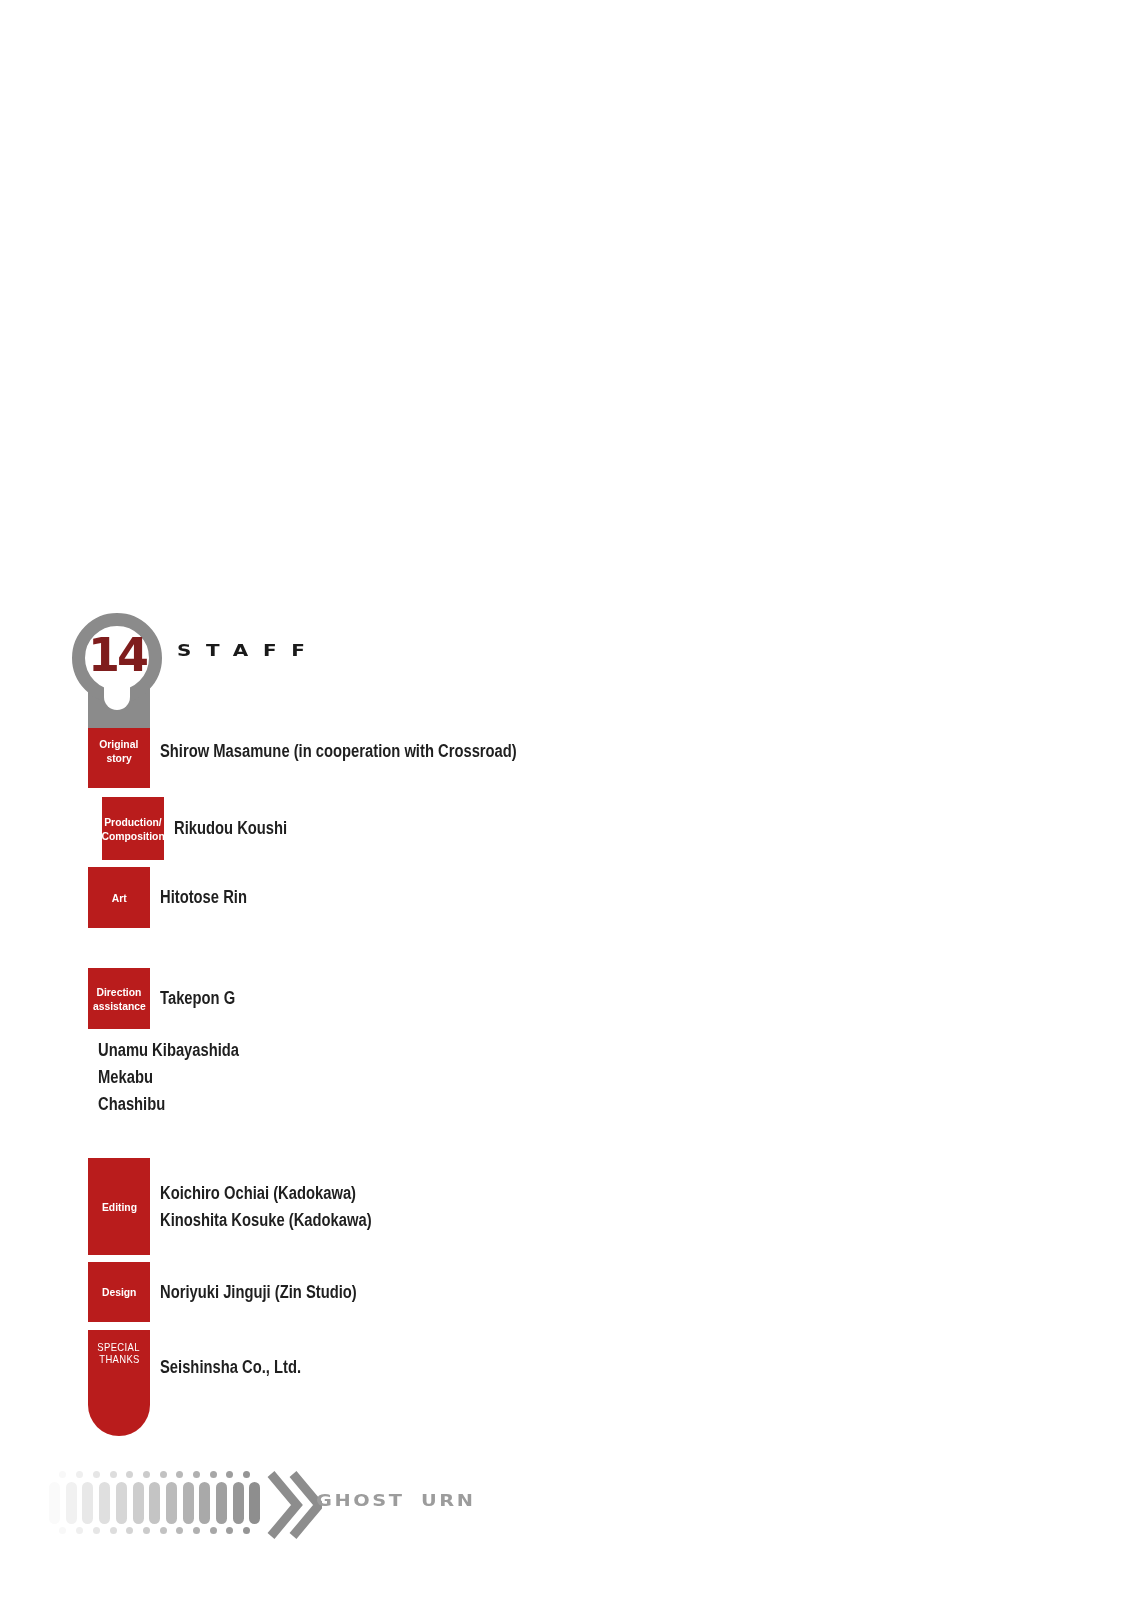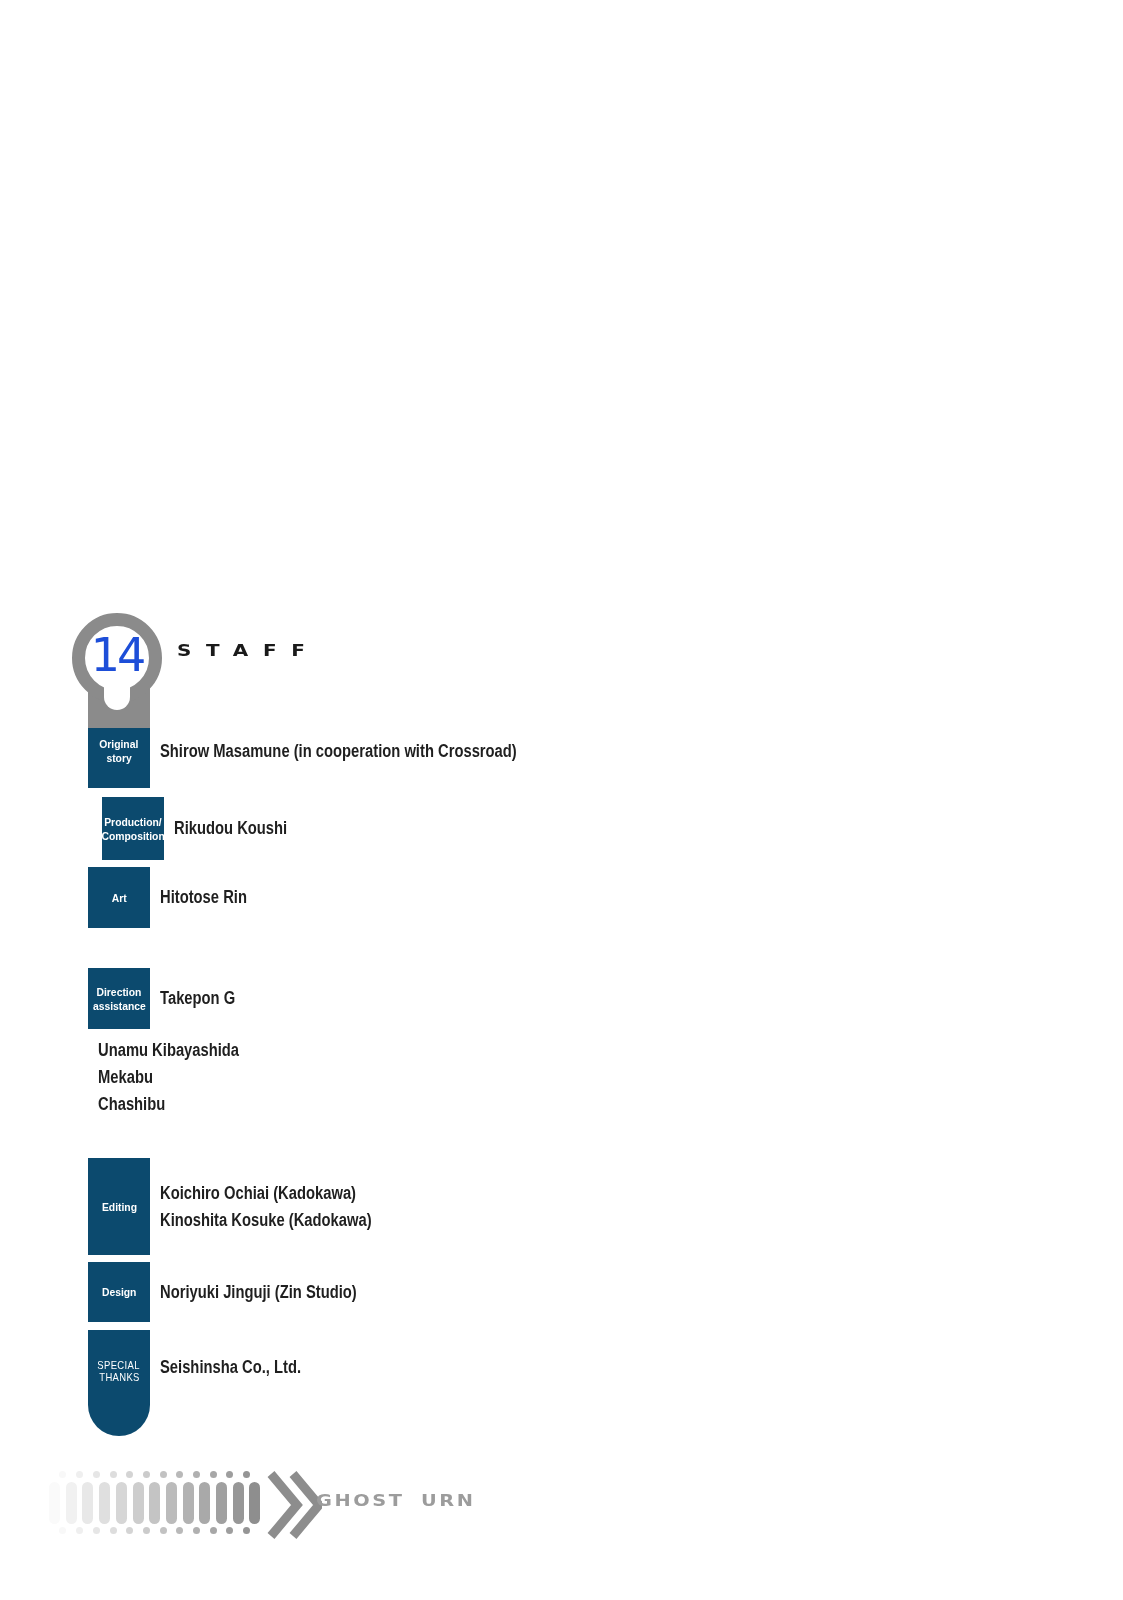--- a/index.html
+++ b/index.html
@@ -27,22 +27,22 @@
     position: absolute; left: 104px; top: 650px;
     width: 26px; height: 60px;
     background: #ffffff; border-radius: 0 0 13px 13px;
     z-index: 3;
   }
   .badge-num {
     position: absolute; left: 72px; top: 610px;
     width: 90px; height: 90px; z-index: 4;
     display: flex; align-items: center; justify-content: center;
     font-family: "DejaVu Sans", sans-serif;
-    font-size: 46px; font-weight: 400; letter-spacing: -3px;
-    color: #1d4ed8;
+    font-size: 46px; font-weight: 700; letter-spacing: -3px;
+    color: #7f1d1d;
   }
   .staff-title {
     position: absolute; left: 177px; top: 642px; z-index: 4;
     font-family: "DejaVu Sans", sans-serif;
     font-size: 19px; font-weight: 900; letter-spacing: 14px;
     color: #1a1a1a;
     transform: scale(1.05, 0.8); transform-origin: left top;
     white-space: nowrap;
   }
 
@@ -52,31 +52,31 @@
   .r2 { top: 797px; height: 63px; padding-left: 14px; }
   .r3 { top: 867px; height: 61px; }
   .r4 { top: 968px; height: 61px; }
   .r5 { top: 1004px; height: 146px; }
   .r6 { top: 1158px; height: 97px; }
   .r7 { top: 1262px; height: 60px; }
   .r8 { top: 1330px; height: 106px; }
 
   .label-box {
     width: 62px; flex: 0 0 62px;
-    background: #0c4a6e; color: #ffffff;
+    background: #b91c1c; color: #ffffff;
     display: flex; flex-direction: column;
     justify-content: center; align-items: center;
     text-align: center;
     font-size: 11.5px; font-weight: 700; line-height: 14px;
   }
   .lbl-line { display: block; transform: scaleX(0.9); transform-origin: center; white-space: nowrap; }
   .r1 .label-box { padding-top: 14px; }
   .r8 .label-box {
     border-radius: 0 0 31px 31px;
-    justify-content: flex-start; padding-top: 30px;
+    justify-content: flex-start; padding-top: 12px;
     font-size: 10.5px; font-weight: 400; line-height: 11.5px; letter-spacing: 0.4px;
   }
 
   .name-block {
     margin-left: 10px;
     display: flex; flex-direction: column; justify-content: center;
     font-weight: 700; font-size: 18px; line-height: 27px;
     color: #1f1f1f;
     transform: scaleX(0.82); transform-origin: left center;
     white-space: nowrap;

